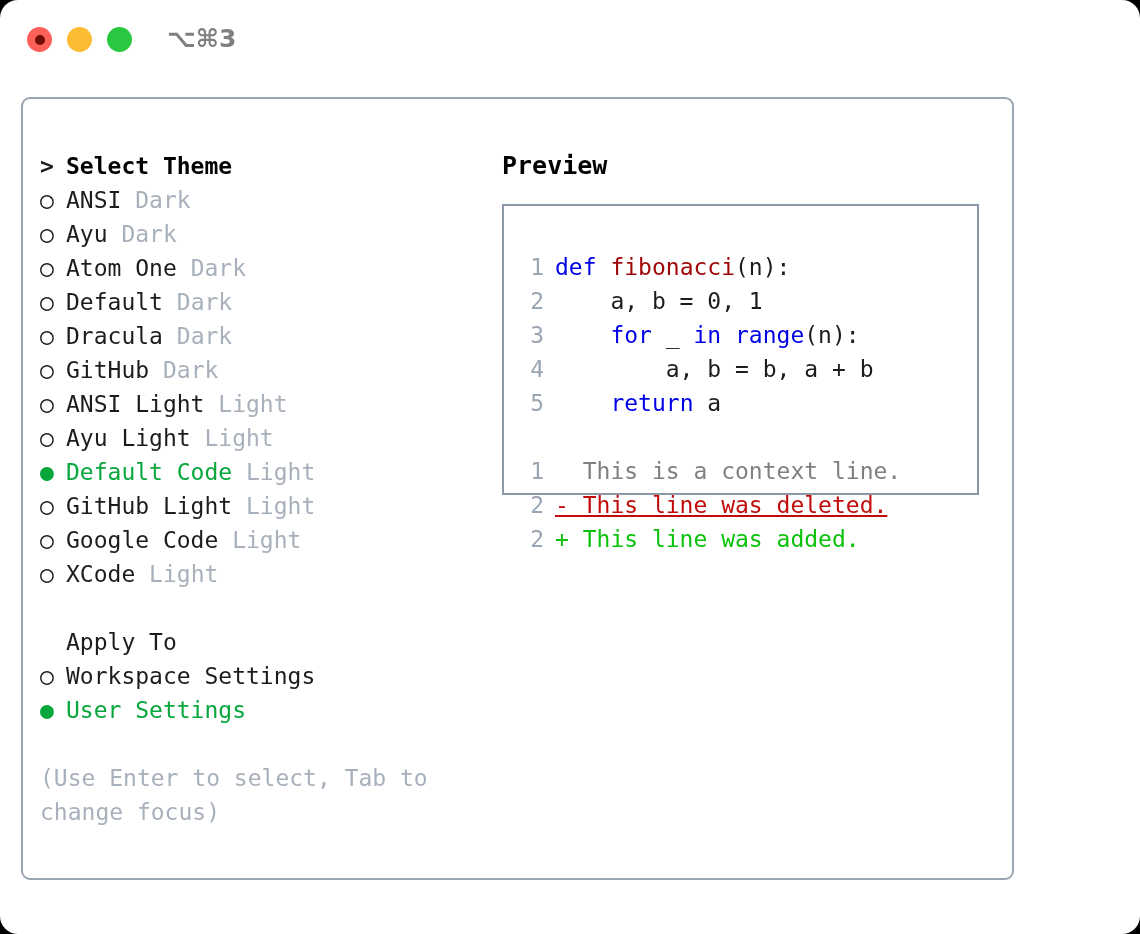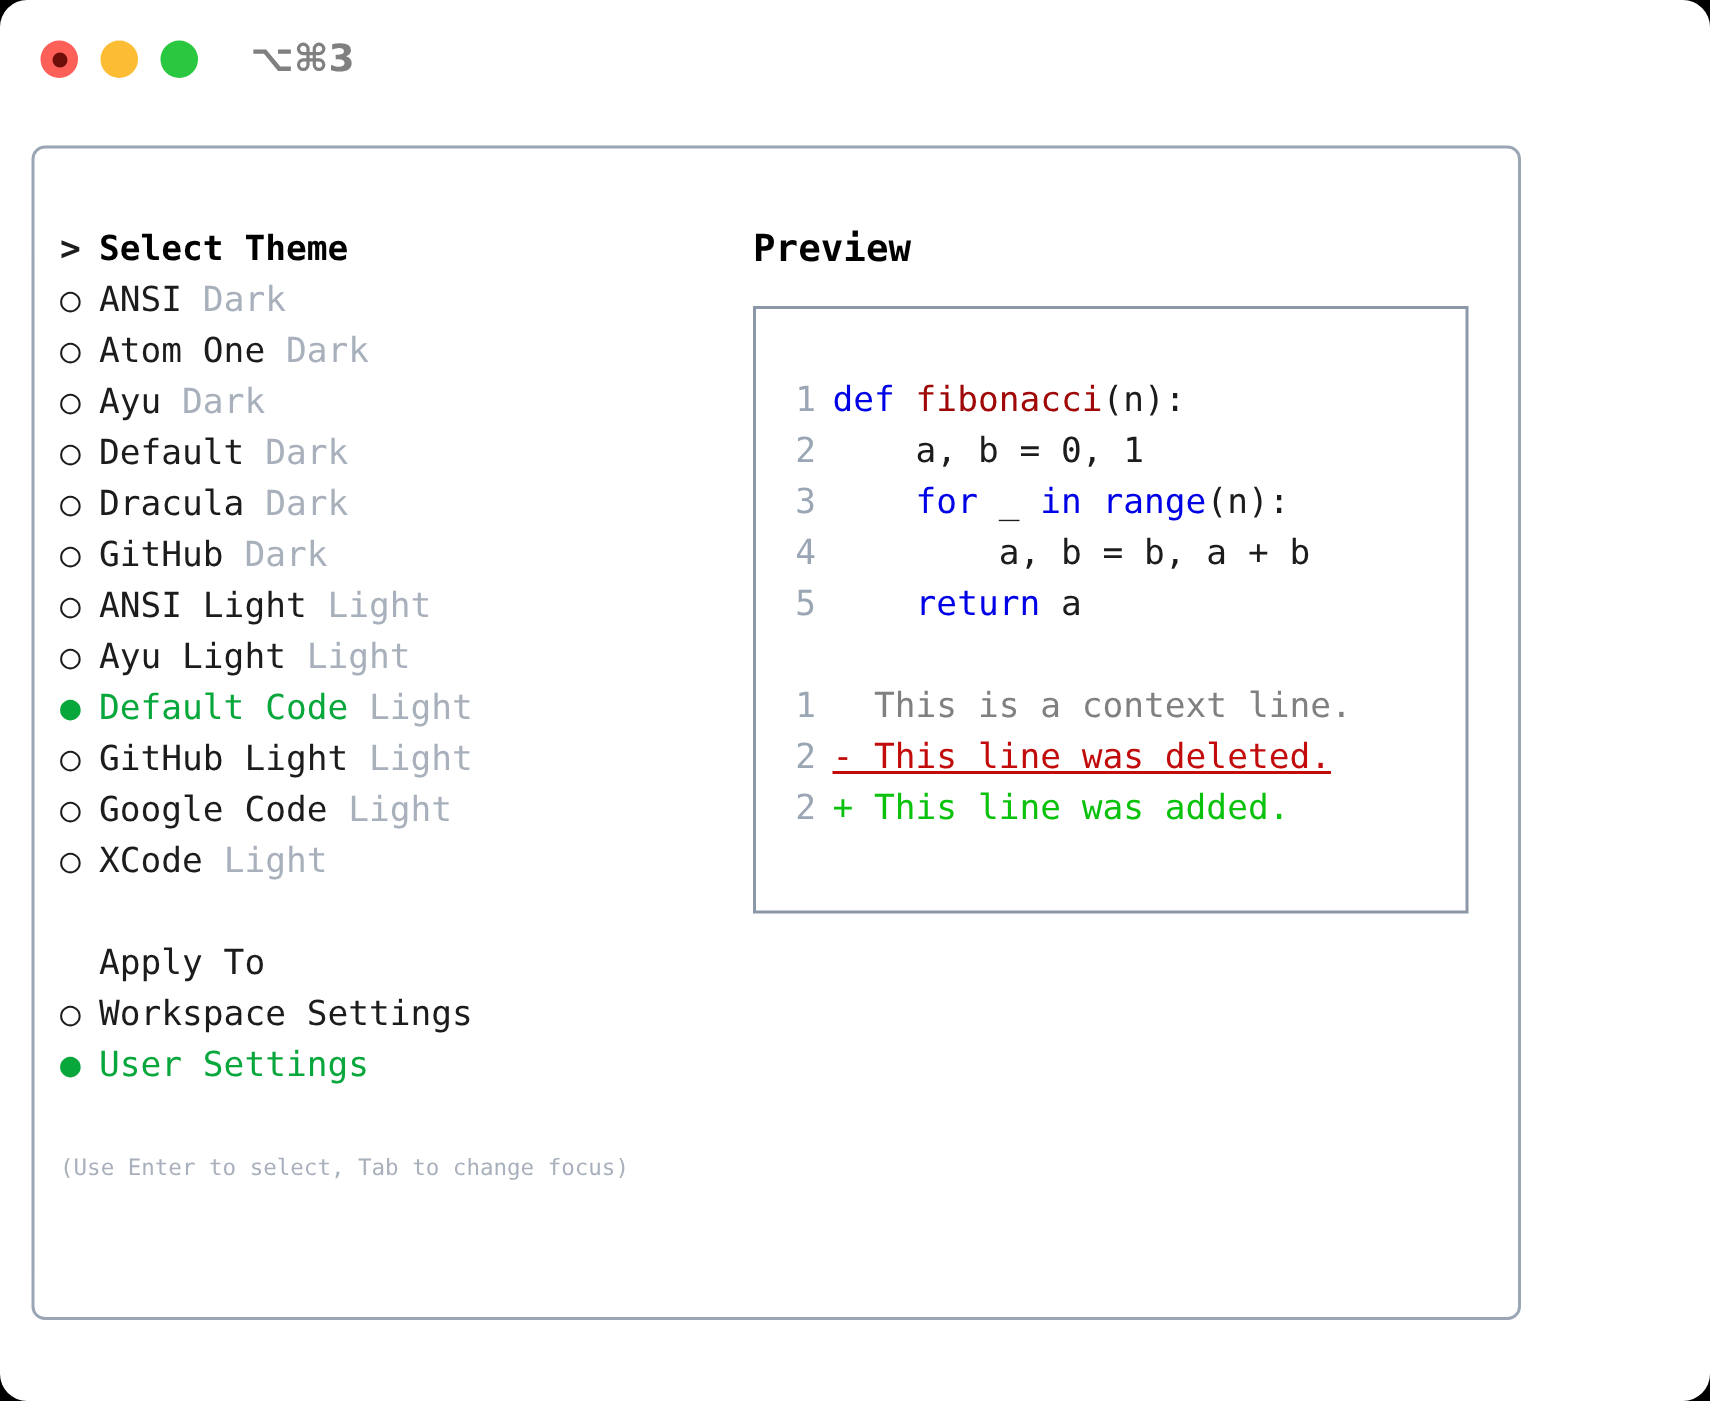--- a/index.html
+++ b/index.html
@@ -99,21 +99,21 @@
   }
   .row.selected, .row.selected .marker { color: #07a73c; }
   .label-muted { color: #a8b0bc; text-align: center; }
   .row.group-label { padding-left: 26px; color: #1c1c1c; }
 
   #spacer-1 { height: 34px; }
   #spacer-2 { height: 34px; }
 
   #hint {
     margin-top: 0px;
-    font-size: 15px;
+    font-size: 23px;
     line-height: 34px;
     color: #a8b0bc;
     width: 400px;
     white-space: pre-wrap;
   }
 
   
   #right-col {
     position: absolute;
     left: 479px;
@@ -122,21 +122,21 @@
   }
   #preview-title {
     font-size: 25px;
     font-weight: bold;
     line-height: 34px;
     color: #000000;
   }
   #preview-box {
     margin-top: 21px;
     width: 477px;
-    height: 405px;
+    height: 291px;
     border: 2px solid #8c98a8;
     background: #ffffff;
     padding: 44px 0 0 0;
   }
   .code-line {
     height: 34px;
     line-height: 34px;
     font-size: 23px;
     white-space: pre;
     padding-left: 16px;
@@ -171,22 +171,22 @@
   </div>
 
   <div id="panel">
 
     <div id="left-col">
 
       <div class="row header"><span class="marker">&gt;</span><span>Select Theme</span></div>
 
       <div id="theme-list">
           <div class="row"><span class="marker">○</span><span>ANSI</span><span class="label-muted"> Dark</span></div>
+          <div class="row"><span class="marker">○</span><span>Ayu</span><span class="label-muted"> Dark</span></div>
           <div class="row"><span class="marker">○</span><span>Atom One</span><span class="label-muted"> Dark</span></div>
-          <div class="row"><span class="marker">○</span><span>Ayu</span><span class="label-muted"> Dark</span></div>
           <div class="row"><span class="marker">○</span><span>Default</span><span class="label-muted"> Dark</span></div>
           <div class="row"><span class="marker">○</span><span>Dracula</span><span class="label-muted"> Dark</span></div>
           <div class="row"><span class="marker">○</span><span>GitHub</span><span class="label-muted"> Dark</span></div>
           <div class="row"><span class="marker">○</span><span>ANSI Light</span><span class="label-muted"> Light</span></div>
           <div class="row"><span class="marker">○</span><span>Ayu Light</span><span class="label-muted"> Light</span></div>
           <div class="row selected"><span class="marker">●</span><span>Default Code</span><span class="label-muted"> Light</span></div>
           <div class="row"><span class="marker">○</span><span>GitHub Light</span><span class="label-muted"> Light</span></div>
           <div class="row"><span class="marker">○</span><span>Google Code</span><span class="label-muted"> Light</span></div>
           <div class="row"><span class="marker">○</span><span>XCode</span><span class="label-muted"> Light</span></div>
         </div>

